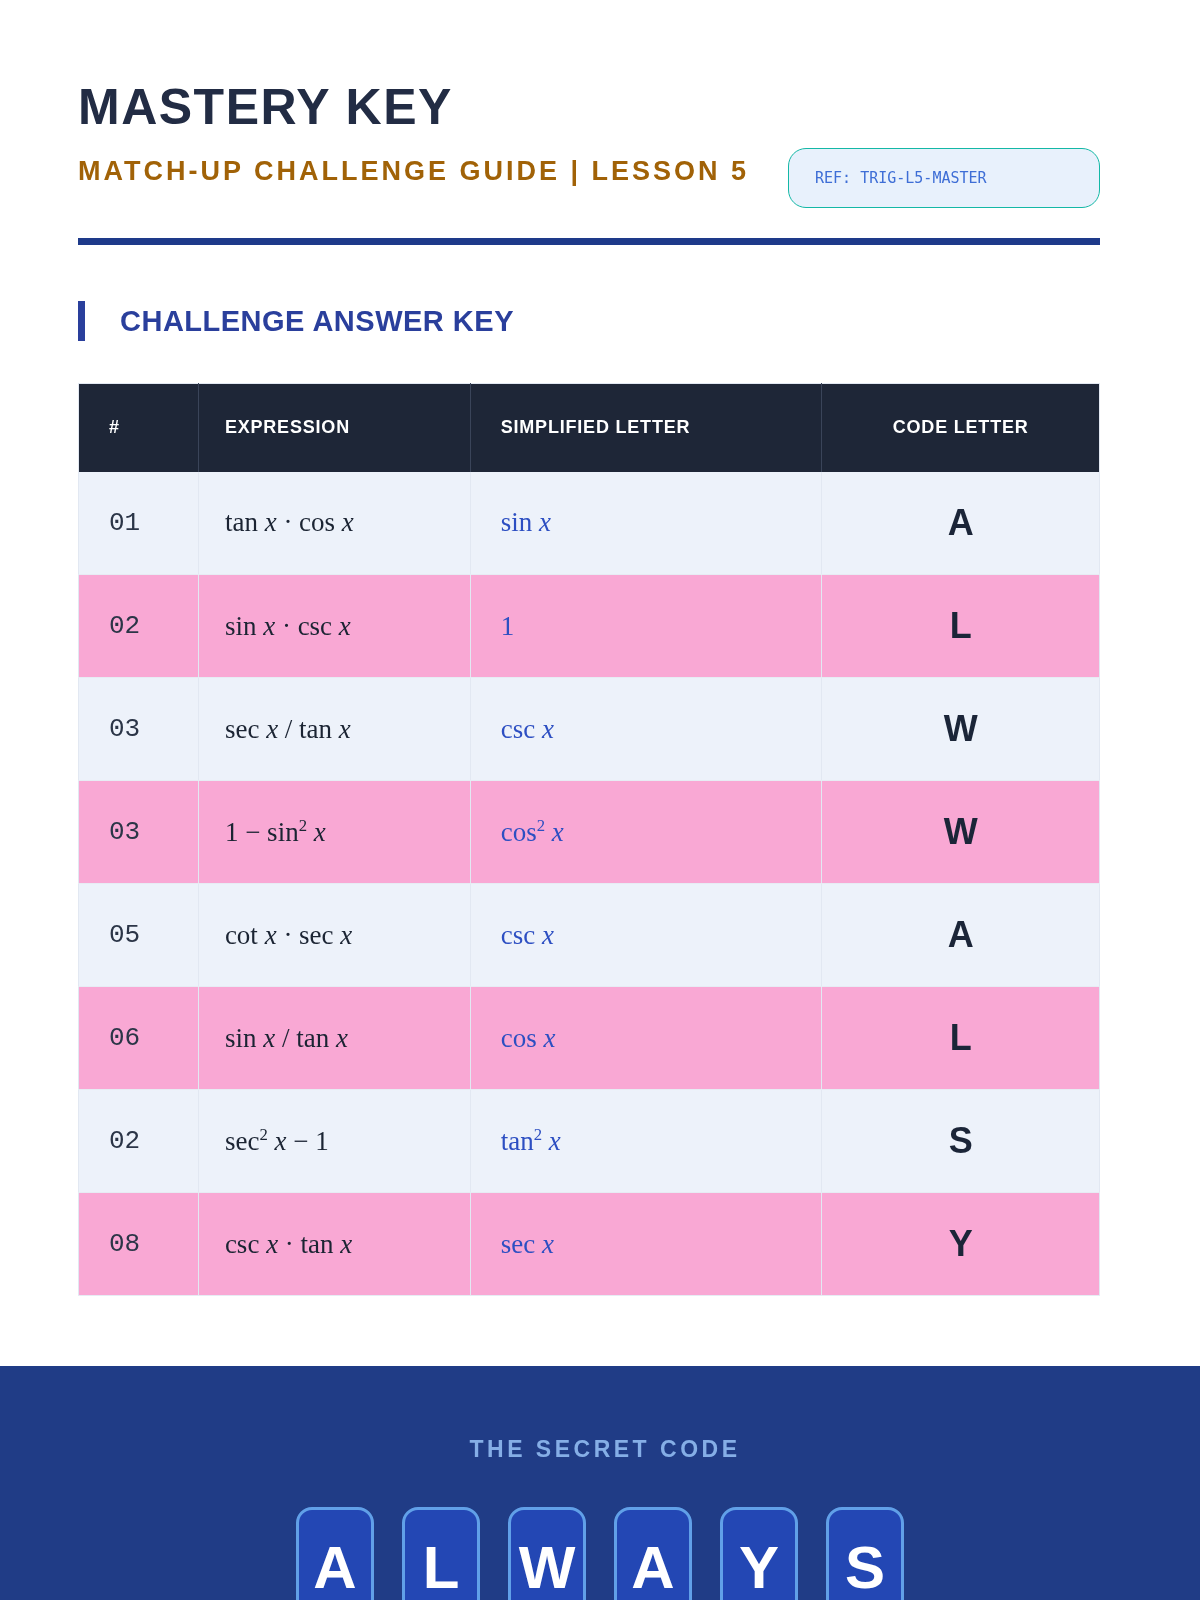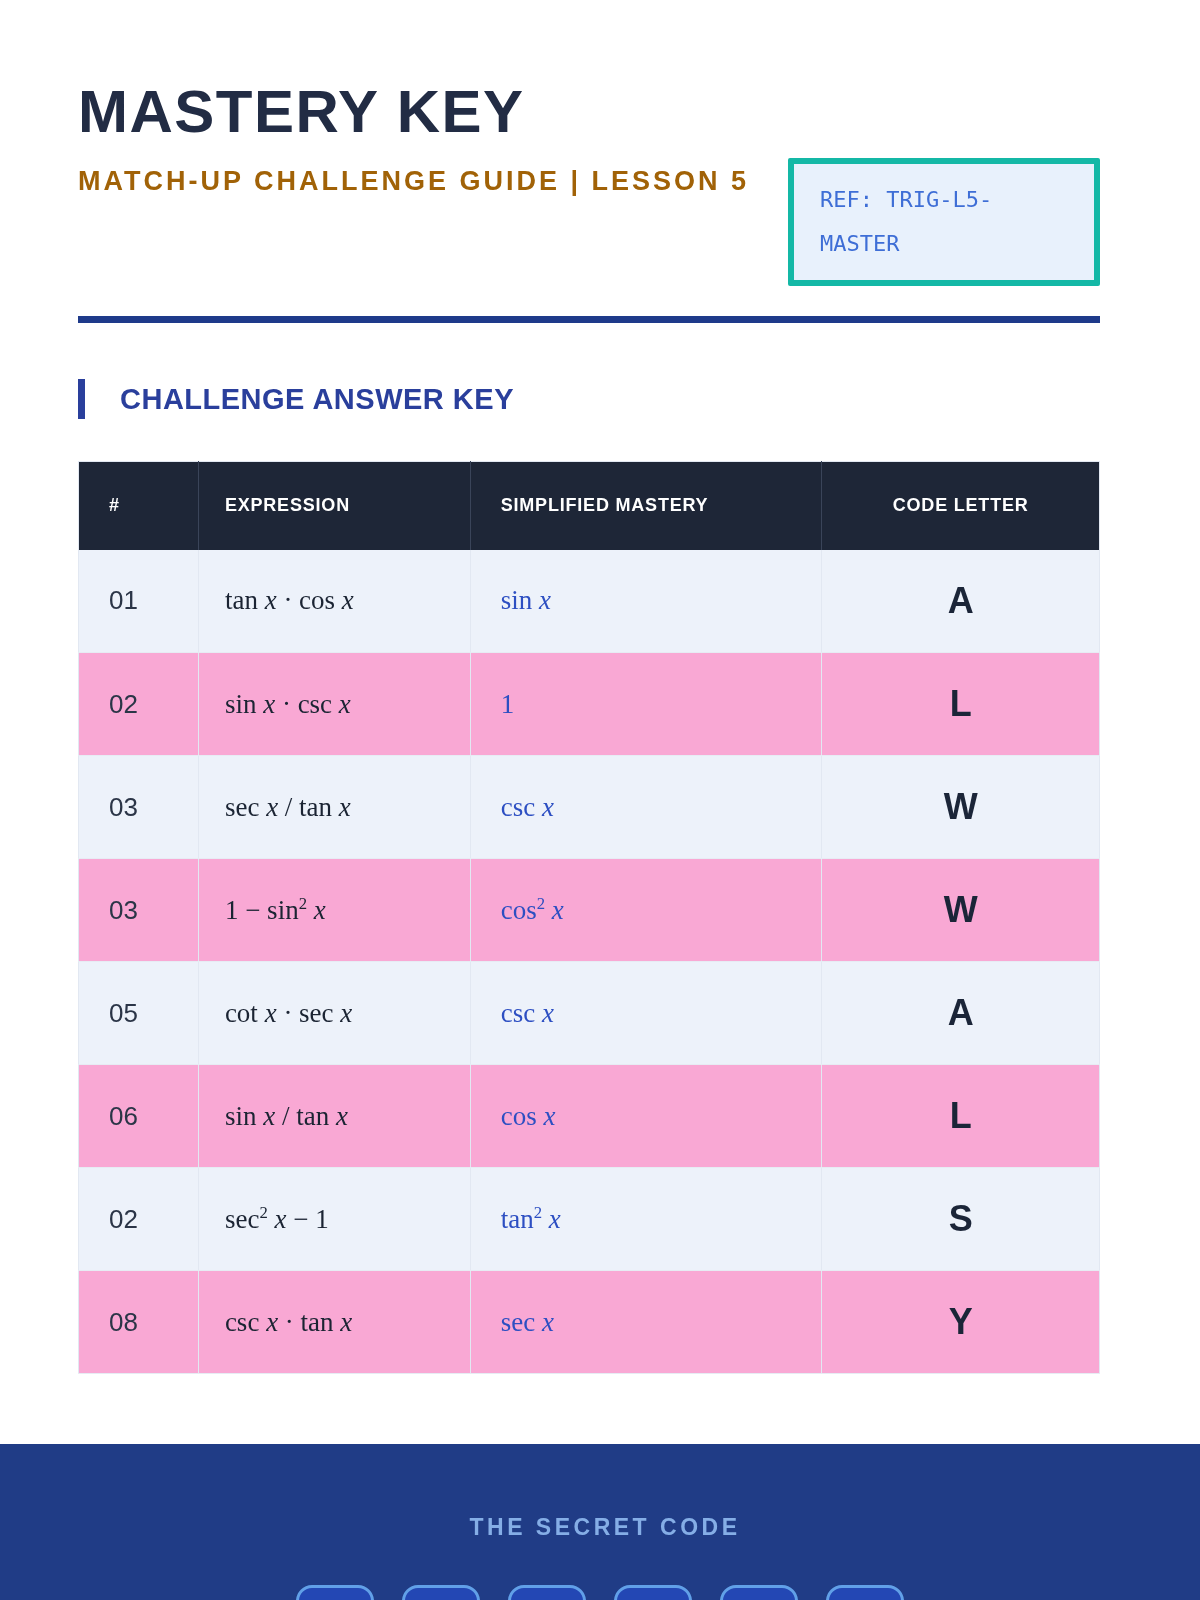--- a/index.html
+++ b/index.html
@@ -8,21 +8,21 @@
     background:#ffffff;
     font-family:"Liberation Sans", sans-serif;
     overflow:hidden;
     color:#1b2433;
   }
   .content { padding:0 100px 0 78px; }
 
   
   .doc-title {
     margin-top:82px;
-    font-size:60px;
+    font-size:50px;
     font-weight:800;
     letter-spacing:1.5px;
     color:#222c44;
     line-height:1.0;
   }
   .header-row {
     display:flex;
     align-items:flex-start;
     margin-top:16px;
     gap:24px;
@@ -33,25 +33,25 @@
     font-size:27px;
     font-weight:700;
     letter-spacing:3px;
     line-height:1.72;
     color:#a16207;
   }
   .ref-badge {
     width:312px;
     flex:0 0 312px;
     background:#e8f1fc;
-    border:6px solid #14b8a6;
-    border-radius:2px;
+    border:1px solid #14b8a6;
+    border-radius:18px;
     padding:14px 26px;
     font-family:"DejaVu Sans Mono", monospace;
-    font-size:22px;
+    font-size:15px;
     line-height:2.0;
     color:#3e6ed6;
   }
   .divider {
     margin-top:30px;
     height:7px;
     background:#1e3a8a;
   }
 
   
@@ -97,21 +97,21 @@
   .answer-key tbody tr:nth-child(odd) { background:#edf2fa; }
   .answer-key td {
     height:103px;
     border-right:1px solid #e2e8f2;
     border-bottom:1px solid #e7ecf4;
     vertical-align:middle;
   }
   .answer-key td:last-child { border-right:none; }
   td.cell-num {
     padding-left:30px;
-    font-family:Liberation Sans, sans-serif;
+    font-family:Liberation Mono, monospace;
     font-size:26px;
     color:#2b3547;
   }
   td.cell-expr {
     padding-left:26px;
     font-family:"Liberation Serif", serif;
     font-size:27px;
     color:#1b2433;
   }
   td.cell-result {
@@ -187,21 +187,21 @@
     <colgroup>
       <col style="width:120px">
       <col style="width:272px">
       <col style="width:352px">
       <col style="width:278px">
     </colgroup>
     <thead>
       <tr>
         <th>#</th>
         <th class="col-expr">EXPRESSION</th>
-        <th>SIMPLIFIED MASTERY</th>
+        <th>SIMPLIFIED LETTER</th>
         <th>CODE LETTER</th>
       </tr>
     </thead>
     <tbody id="answer-rows">
         <tr>
           <td class="cell-num">01</td>
           <td class="cell-expr math">tan <span class="var">x</span> · cos <span class="var">x</span></td>
           <td class="cell-result math">sin <span class="var">x</span></td>
           <td class="cell-letter">A</td>
         </tr>

